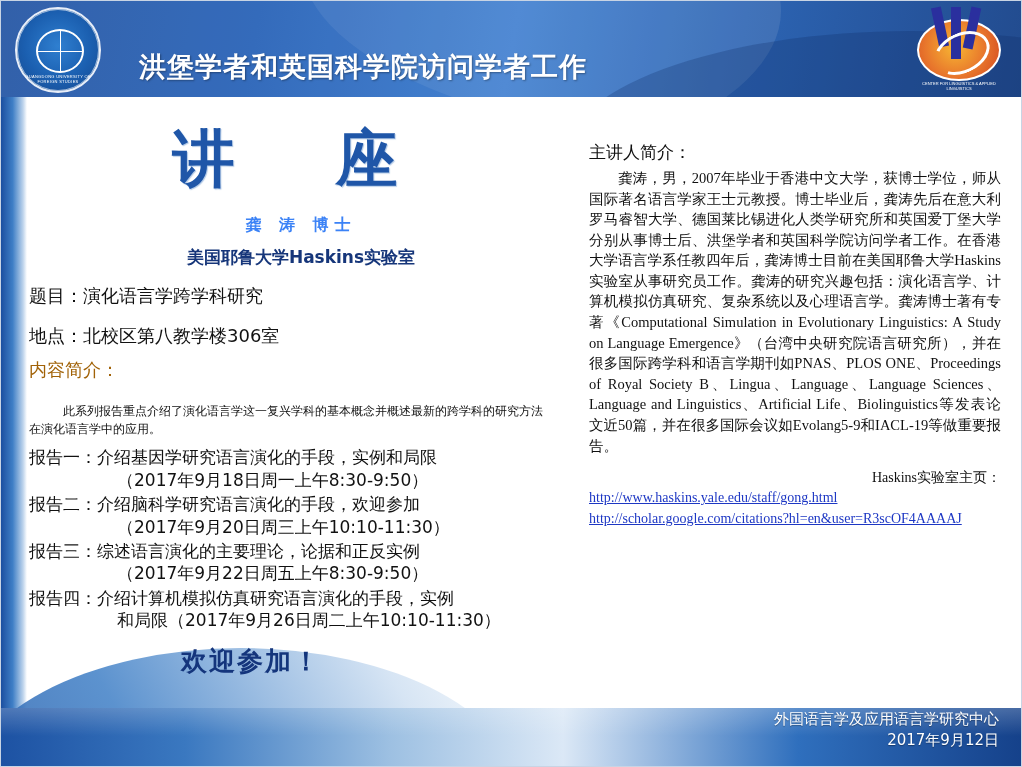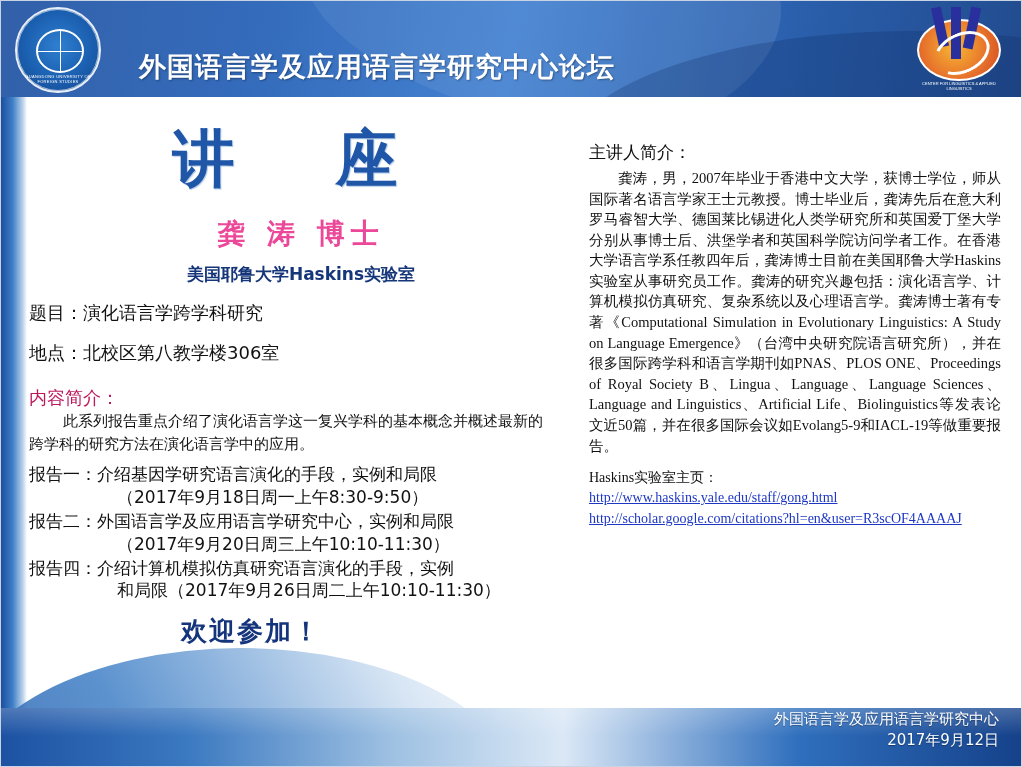--- a/index.html
+++ b/index.html
@@ -198,54 +198,54 @@
     font-size: 62px;
     font-weight: bold;
     color: #1f56a8;
     letter-spacing: 32px;
     font-family: Liberation Mono, monospace;
     text-shadow: 1px 1px 1px rgba(120,160,210,0.6);
   }
   .speaker {
     margin-top: 14px;
     text-align: center;
-    font-size: 28px;
+    font-size: 16px;
     font-weight: bold;
-    color: #ec4899;
+    color: #3b82f6;
     letter-spacing: 6px;
     font-family: "DejaVu Sans", "Liberation Sans", sans-serif;
   }
   .affiliation {
     margin-top: 10px;
     text-align: center;
     font-size: 17px;
     font-weight: bold;
     color: #16367a;
     font-family: "DejaVu Sans", "Liberation Sans", sans-serif;
   }
   .meta {
     margin-top: 14px;
     margin-left: 8px;
     font-size: 18px;
     line-height: 1.45;
     color: #111111;
     font-family: "DejaVu Sans", "Liberation Sans", sans-serif;
   }
   .section-label {
+    margin-top: 9px;
+    margin-left: 8px;
+    font-size: 18px;
+    color: #a16207;
+    font-family: "DejaVu Sans", "Liberation Sans", sans-serif;
+  }
+  .abstract {
     margin-top: 20px;
     margin-left: 8px;
-    font-size: 18px;
-    color: #be185d;
-    font-family: "DejaVu Sans", "Liberation Sans", sans-serif;
-  }
-  .abstract {
-    margin-top: 0;
-    margin-left: 8px;
     width: 520px;
-    font-size: 15px;
+    font-size: 12px;
     line-height: 1.5;
     text-indent: 34px;
     color: #111111;
     font-family: "DejaVu Sans", "Liberation Sans", sans-serif;
   }
   .talk-list {
     margin-top: 8px;
     margin-left: 8px;
     width: 540px;
   }
@@ -293,20 +293,21 @@
   }
   .links-block {
     margin-top: 12px;
     font-size: 14px;
     line-height: 1.45;
   }
   .link-label {
     font-family: "Liberation Serif", "DejaVu Serif", serif;
     font-size: 14px;
     margin-top: 6px;
+    text-align: right;
   }
   .link-url {
     color: #1d37c4;
     text-decoration: underline;
     word-break: break-all;
     font-size: 14px;
     display: block;
     cursor: pointer;
   }
   
@@ -331,21 +332,21 @@
     <div class="swoosh1"></div>
     <div class="swoosh2"></div>
     <div class="swoosh3"></div>
 
     <div class="logo-left">
       <div class="ring-text"></div>
       <div class="globe"></div>
       <div class="sub">GUANGDONG UNIVERSITY OF FOREIGN STUDIES</div>
     </div>
 
-    <div class="banner-title">外国语言学及应用语言学研究中心论坛</div>
+    <div class="banner-title">洪堡学者和英国科学院访问学者工作</div>
 
     <div class="logo-right">
       <div class="oval"></div>
       <div class="bar b1"></div>
       <div class="bar b2"></div>
       <div class="bar b3"></div>
       <div class="swirl"></div>
       <div class="txt">CENTER FOR LINGUISTICS &amp; APPLIED LINGUISTICS</div>
     </div>
   </div>
@@ -368,22 +369,26 @@
 
     <div class="section-label">内容简介：</div>
     <div class="abstract">此系列报告重点介绍了演化语言学这一复兴学科的基本概念并概述最新的跨学科的研究方法在演化语言学中的应用。</div>
 
     <div class="talk-list">
       <div class="talk">
         <span class="lbl">报告一：</span><span>介绍基因学研究语言演化的手段，实例和局限</span>
         <span class="t2">（2017年9月18日周一上午8:30-9:50）</span>
       </div>
       <div class="talk">
-        <span class="lbl">报告二：</span><span>外国语言学及应用语言学研究中心，实例和局限</span>
+        <span class="lbl">报告二：</span><span>介绍脑科学研究语言演化的手段，欢迎参加</span>
         <span class="t2">（2017年9月20日周三上午10:10-11:30）</span>
+      </div>
+      <div class="talk">
+        <span class="lbl">报告三：</span><span>综述语言演化的主要理论，论据和正反实例</span>
+        <span class="t2">（2017年9月22日周五上午8:30-9:50）</span>
       </div>
       <div class="talk">
         <span class="lbl">报告四：</span><span>介绍计算机模拟仿真研究语言演化的手段，实例</span>
         <span class="t2">和局限（2017年9月26日周二上午10:10-11:30）</span>
       </div>
     </div>
 
     <div class="welcome">欢迎参加！</div>
   </div>
 

